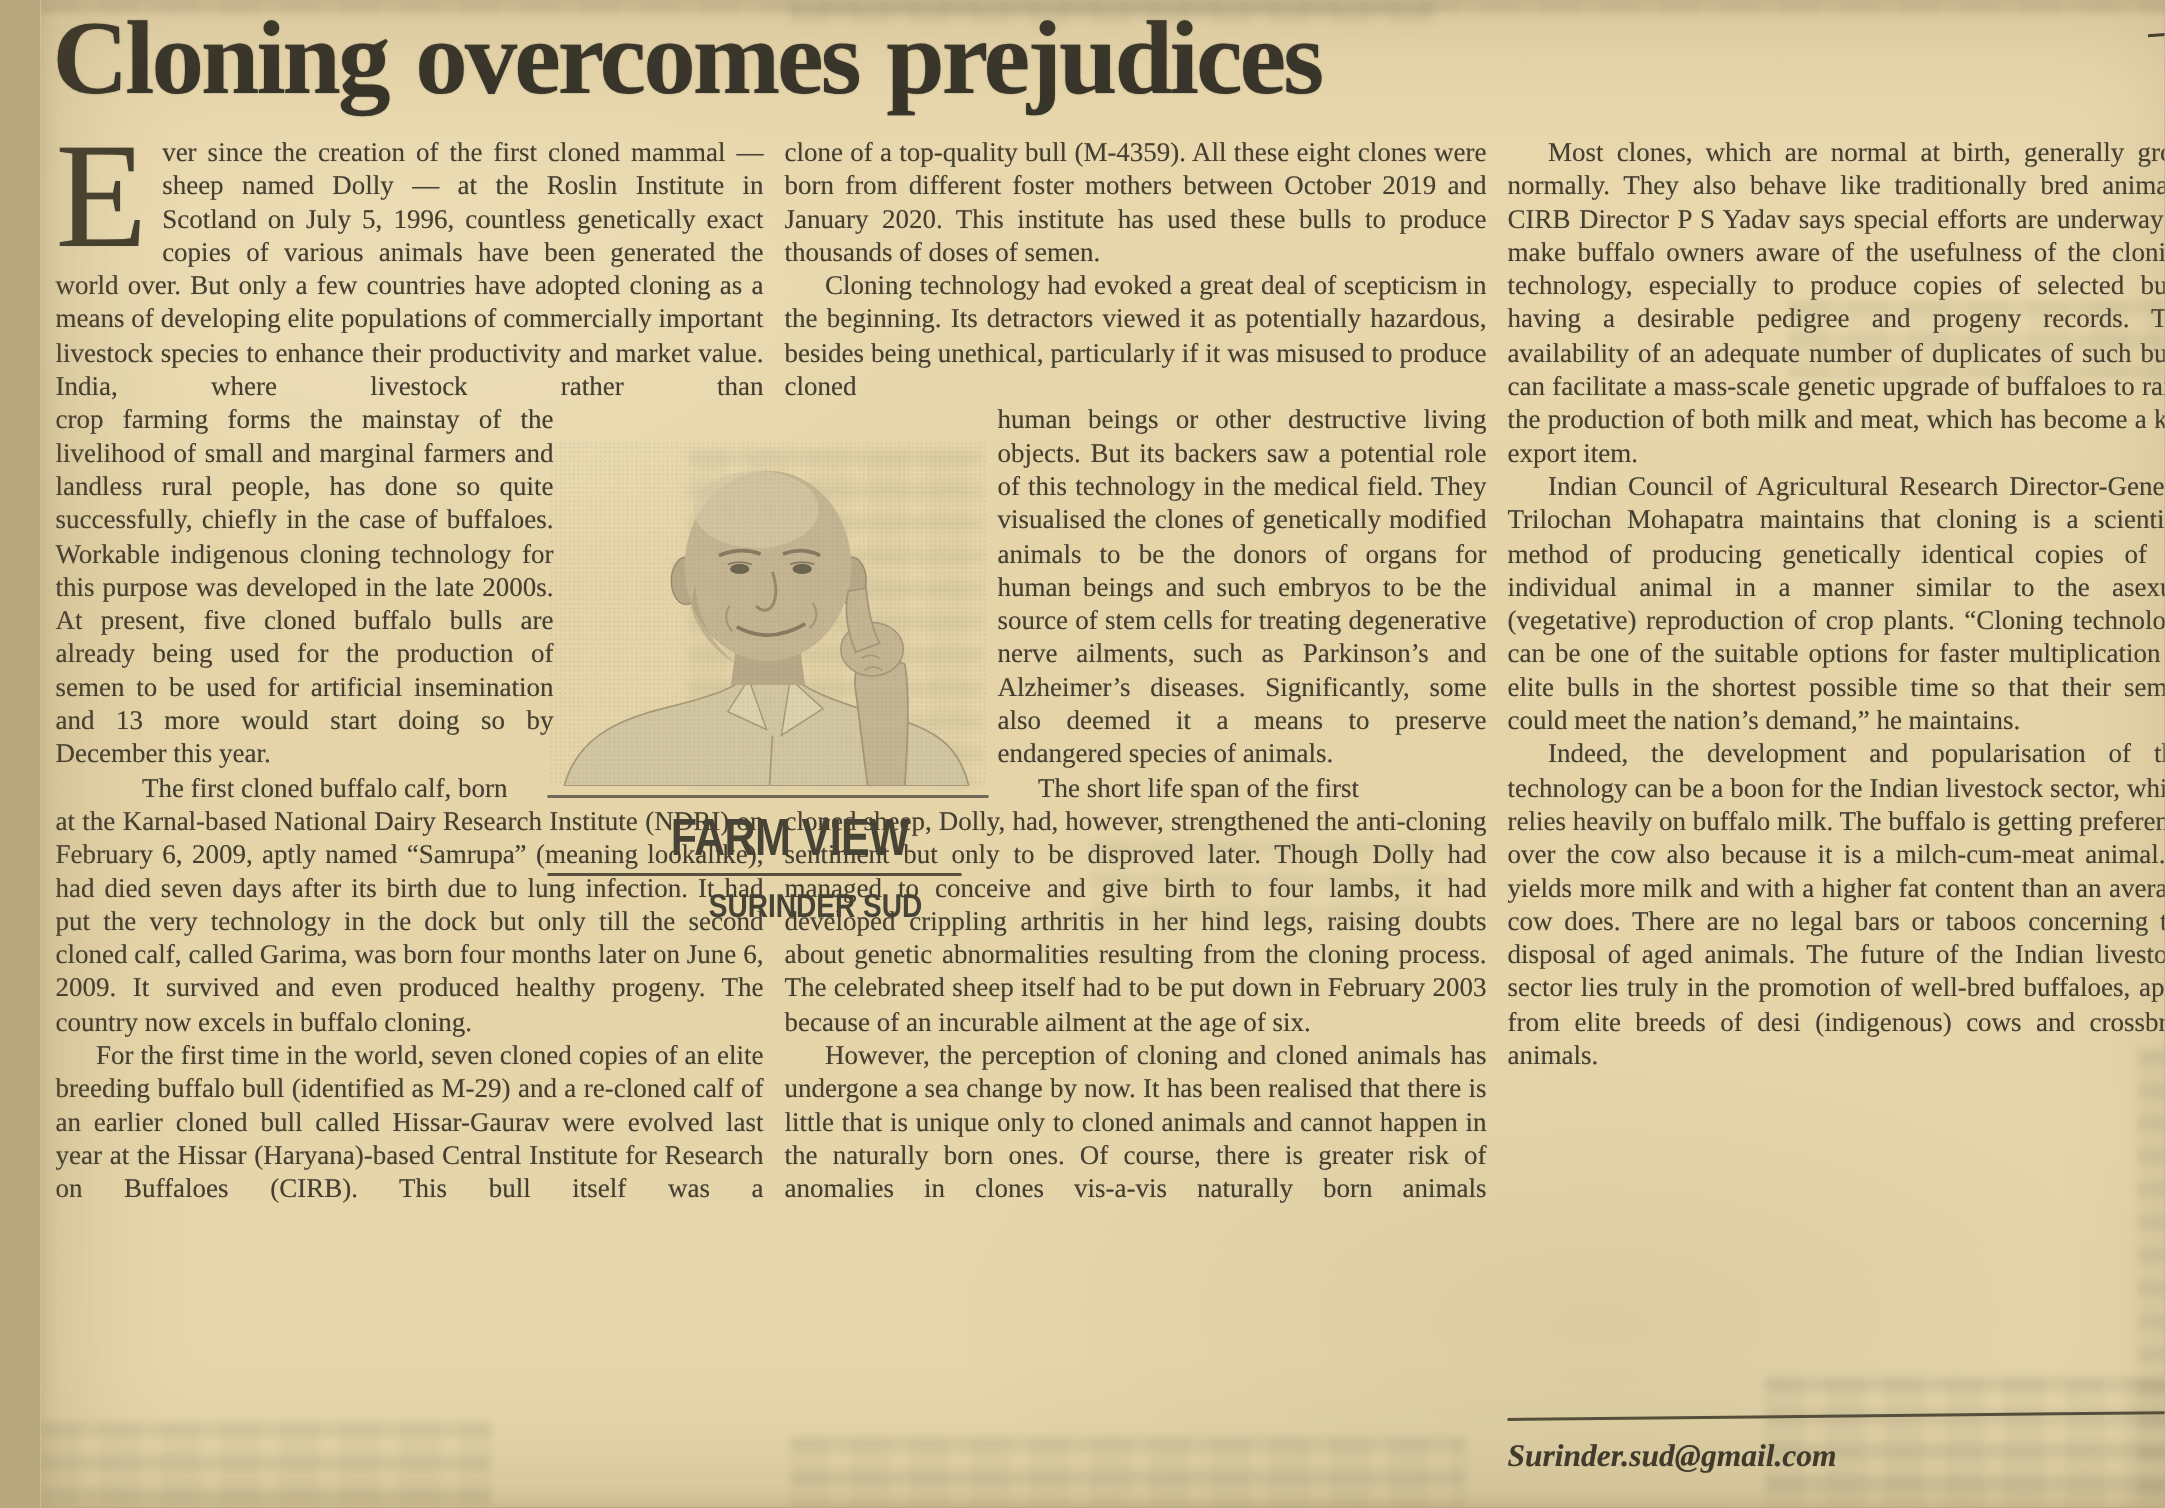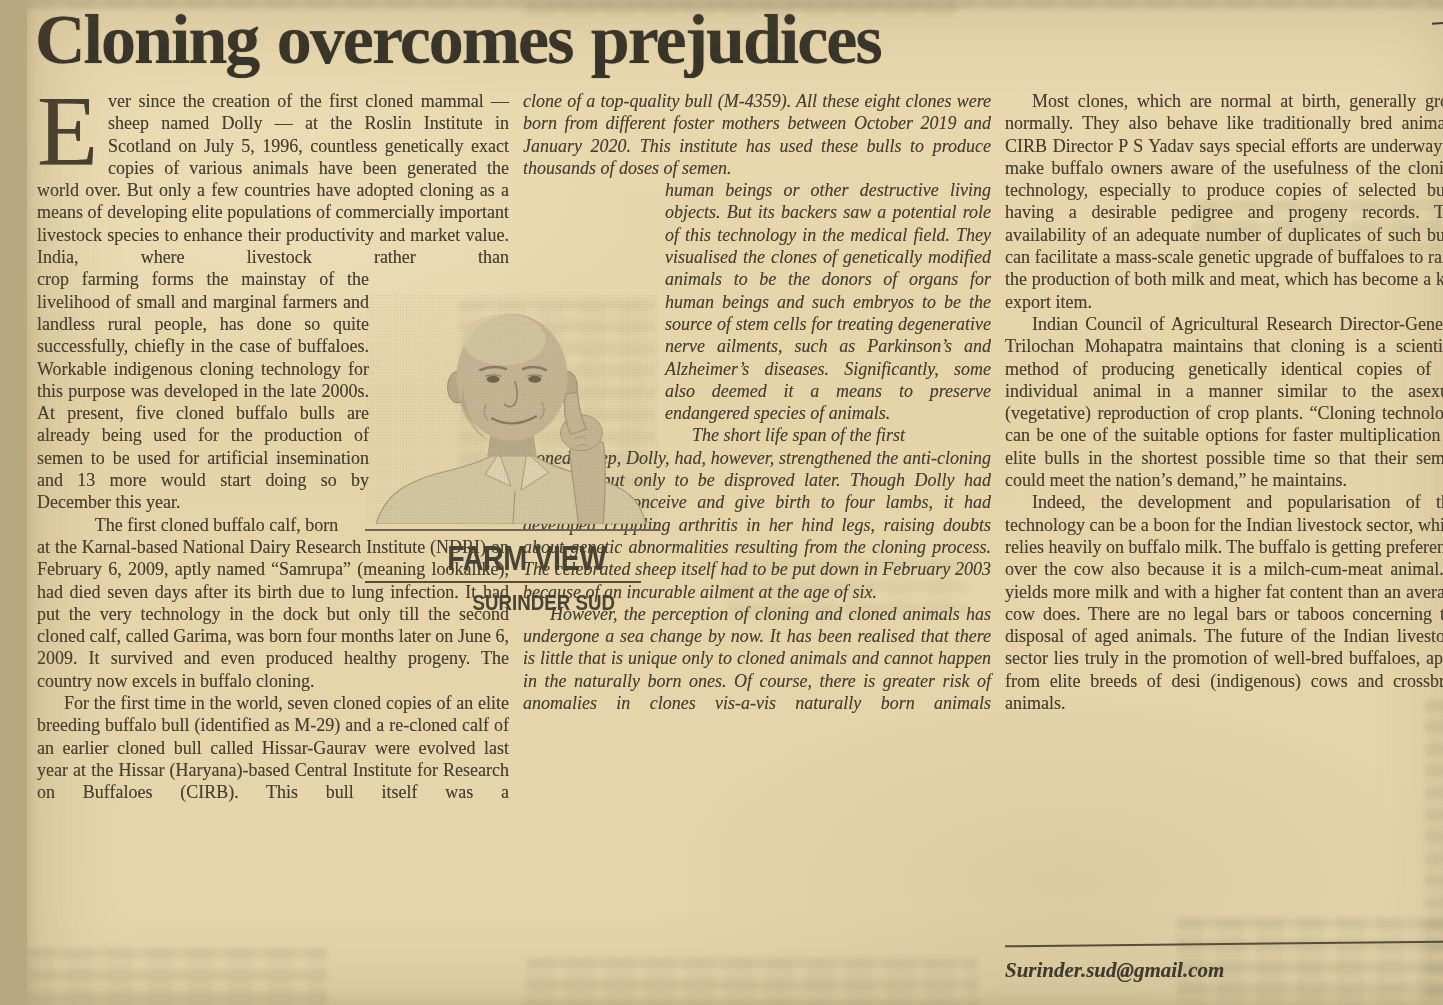--- a/index.html
+++ b/index.html
@@ -29,21 +29,21 @@
   .crop-mark .h{position:absolute;left:0;top:10px;width:24px;height:2px;background:#3d3a30;transform:rotate(-4deg);}
   .crop-mark .v{position:absolute;left:22px;top:1px;width:2px;height:18px;background:#3d3a30;}
   
   .columns{position:absolute;left:10px;top:90px;width:1425px;display:flex;gap:14px;z-index:2;}
   .col{
     font-family:"Liberation Serif","DejaVu Serif",serif;
     font-size:18px;line-height:22.3px;color:#453f32;text-align:justify;
     text-shadow:0 0 0.5px rgba(65,58,44,.45);
   }
   .col1{width:472px;}
-  .col2{width:468px;font-style:italic;}
+  .col2{width:468px;}
   .col3{width:457px;position:relative;min-height:915px;}
   .seg{margin:0;}
   .cont{text-align-last:justify;}
   .indent{text-indent:27px;}
   .narrow{width:332px;}
   .narrow-right{width:326px;margin-left:auto;}
   .dropcap{
     float:left;font-size:100px;line-height:76px;height:76px;
     margin:3px 10px 0 0;color:#45402f;font-weight:400;
   }
@@ -110,20 +110,21 @@
     <div class="col col1">
       <p class="seg cont"><span class="dropcap">E</span><span>ver since the creation of the first cloned mammal — sheep named Dolly — at the Roslin Institute in Scotland on July 5, 1996, countless genetically exact copies of various animals have been generated the world over. But only a few countries have adopted cloning as a means of developing elite populations of commercially important livestock species to enhance their productivity and market value. India, where livestock rather than</span></p>
       <p class="seg narrow">crop farming forms the mainstay of the livelihood of small and marginal farmers and landless rural people, has done so quite successfully, chiefly in the case of buffaloes. Workable indigenous cloning technology for this purpose was developed in the late 2000s. At present, five cloned buffalo bulls are already being used for the production of semen to be used for artificial insemination and 13 more would start doing so by December this year.</p>
       <p class="seg narrow indent" style="text-align:center;">The first cloned buffalo calf, born</p>
       <p class="seg">at the Karnal-based National Dairy Research Institute (NDRI) on February 6, 2009, aptly named “Samrupa” (meaning lookalike), had died seven days after its birth due to lung infection. It had put the very technology in the dock but only till the second cloned calf, called Garima, was born four months later on June 6, 2009. It survived and even produced healthy progeny. The country now excels in buffalo cloning.</p>
       <p class="seg indent cont">For the first time in the world, seven cloned copies of an elite breeding buffalo bull (identified as M-29) and a re-cloned calf of an earlier cloned bull called Hissar-Gaurav were evolved last year at the Hissar (Haryana)-based Central Institute for Research on Buffaloes (CIRB). This bull itself was a</p>
     </div>
 
     <div class="col col2">
       <p class="seg">clone of a top-quality bull (M-4359). All these eight clones were born from different foster mothers between October 2019 and January 2020. This institute has used these bulls to produce thousands of doses of semen.</p>
+      <p class="seg indent cont">Cloning technology had evoked a great deal of scepticism in the beginning. Its detractors viewed it as potentially hazardous, besides being unethical, particularly if it was misused to produce cloned</p>
       <p class="seg narrow-right">human beings or other destructive living objects. But its backers saw a potential role of this technology in the medical field. They visualised the clones of genetically modified animals to be the donors of organs for human beings and such embryos to be the source of stem cells for treating degenerative nerve ailments, such as Parkinson’s and Alzheimer’s diseases. Significantly, some also deemed it a means to preserve endangered species of animals.</p>
       <p class="seg narrow-right indent" style="text-align:left;">The short life span of the first</p>
       <p class="seg">cloned sheep, Dolly, had, however, strengthened the anti-cloning sentiment but only to be disproved later. Though Dolly had managed to conceive and give birth to four lambs, it had developed crippling arthritis in her hind legs, raising doubts about genetic abnormalities resulting from the cloning process. The celebrated sheep itself had to be put down in February 2003 because of an incurable ailment at the age of six.</p>
       <p class="seg indent cont">However, the perception of cloning and cloned animals has undergone a sea change by now. It has been realised that there is little that is unique only to cloned animals and cannot happen in the naturally born ones. Of course, there is greater risk of anomalies in clones vis-a-vis naturally born animals</p>
     </div>
 
     <div class="col col3">
       <p class="seg indent">Most clones, which are normal at birth, generally grow normally. They also behave like traditionally bred animals. CIRB Director P S Yadav says special efforts are underway to make buffalo owners aware of the usefulness of the cloning technology, especially to produce copies of selected bulls having a desirable pedigree and progeny records. The availability of an adequate number of duplicates of such bulls can facilitate a mass-scale genetic upgrade of buffaloes to raise the production of both milk and meat, which has become a key export item.</p>
       <p class="seg indent">Indian Council of Agricultural Research Director-General Trilochan Mohapatra maintains that cloning is a scientific method of producing genetically identical copies of an individual animal in a manner similar to the asexual (vegetative) reproduction of crop plants. “Cloning technology can be one of the suitable options for faster multiplication of elite bulls in the shortest possible time so that their semen could meet the nation’s demand,” he maintains.</p>
       <p class="seg indent">Indeed, the development and popularisation of this technology can be a boon for the Indian livestock sector, which relies heavily on buffalo milk. The buffalo is getting preference over the cow also because it is a milch-cum-meat animal. It yields more milk and with a higher fat content than an average cow does. There are no legal bars or taboos concerning the disposal of aged animals. The future of the Indian livestock sector lies truly in the promotion of well-bred buffaloes, apart from elite breeds of desi (indigenous) cows and crossbred animals.</p>

